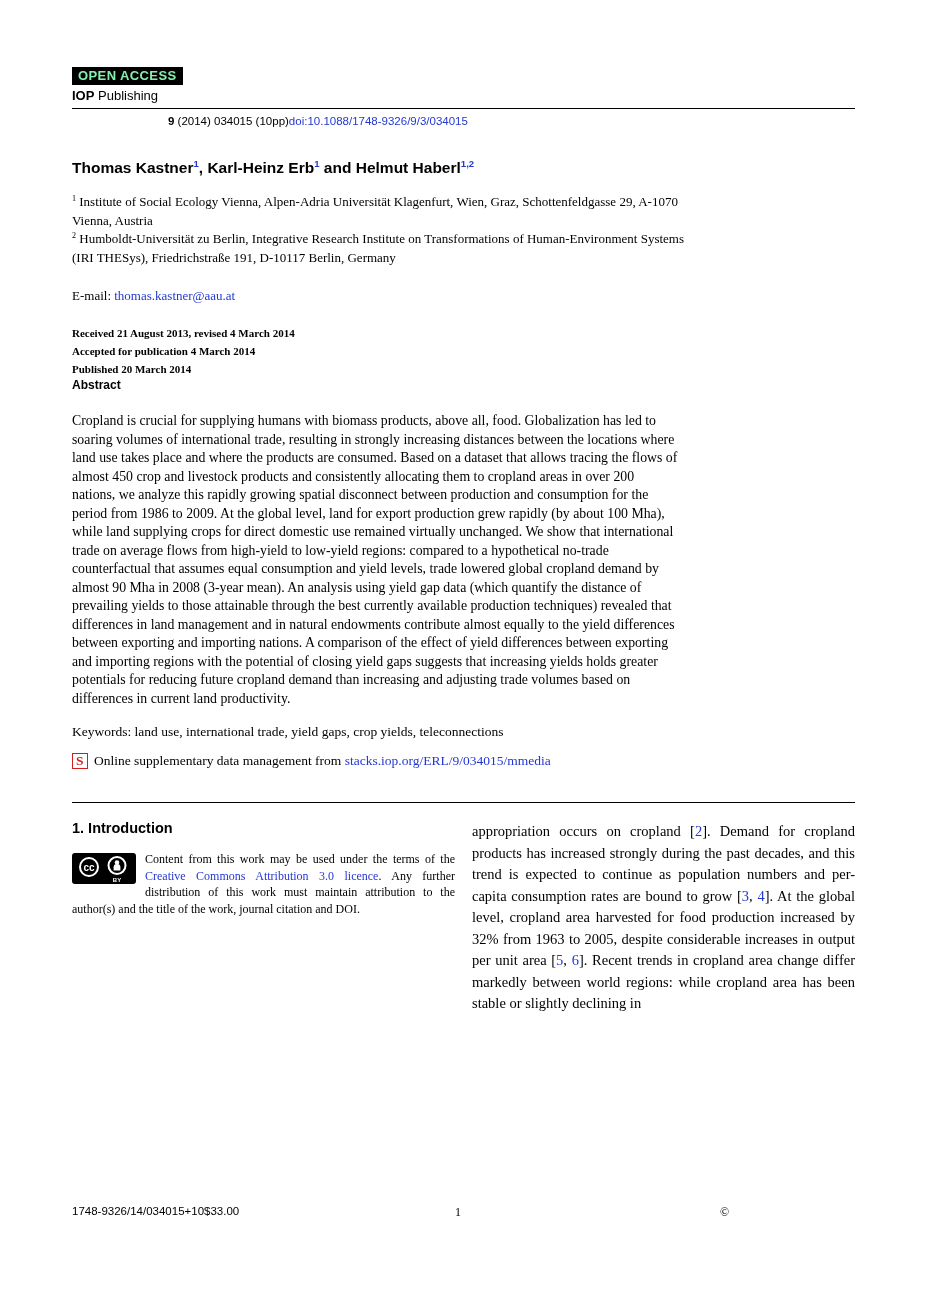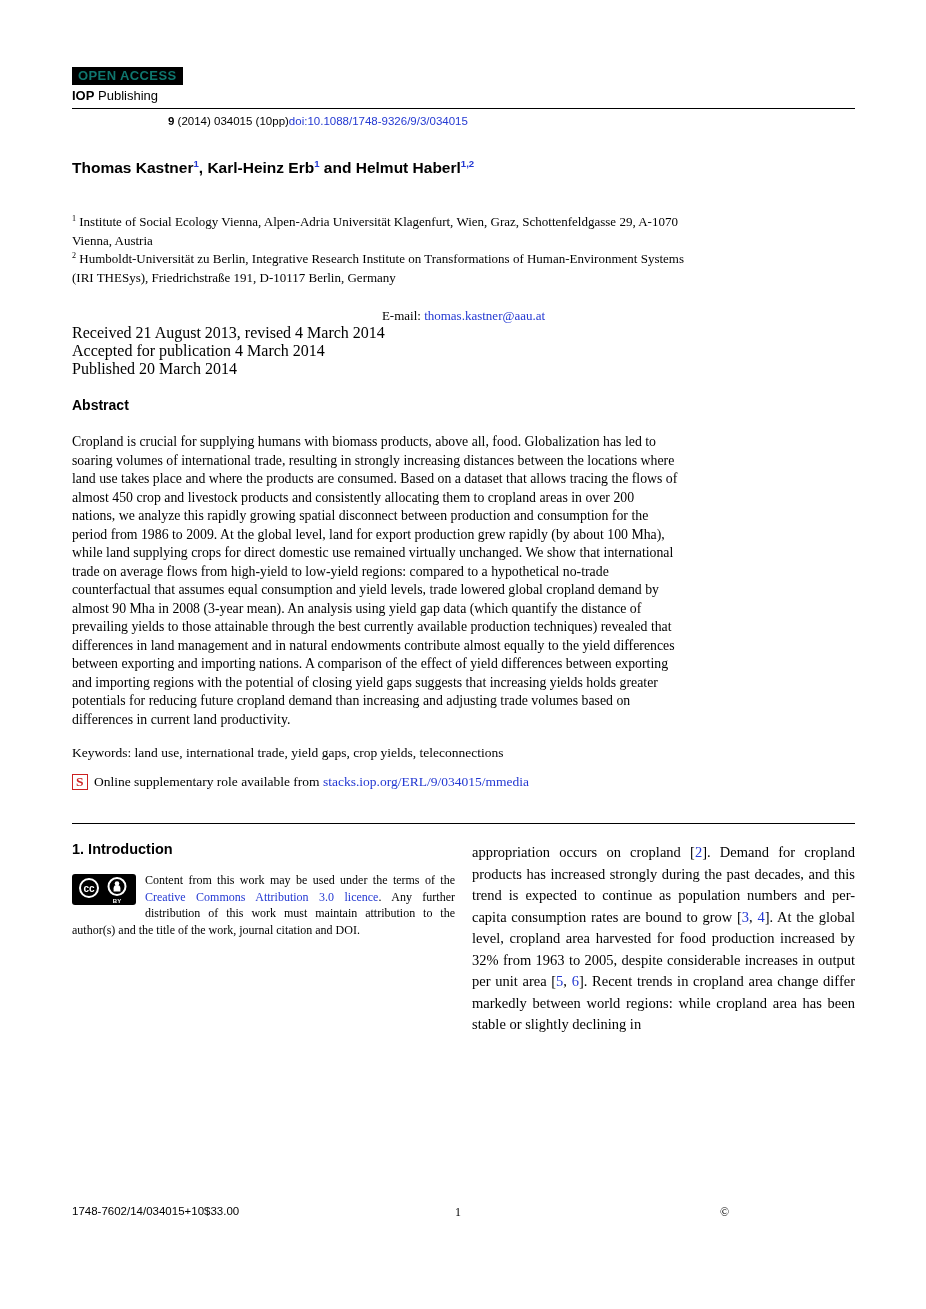--- a/index.html
+++ b/index.html
@@ -6,21 +6,21 @@
   * { margin:0; padding:0; box-sizing:border-box; }
   html,body { background:#fff; }
   .page {
     position:relative; width:926px; height:1309px; background:#ffffff;
     font-family:"Liberation Serif", serif; color:#000; overflow:hidden;
   }
   .content { padding:66px 71px 0 72px; }
 
   
   .oa-badge {
-    display:inline-block; background:#000; color:#0f766e;
+    display:inline-block; background:#000; color:#86efac;
     font-family:"Liberation Sans", sans-serif; font-weight:bold;
     font-size:13px; padding:1px 6px 2px 6px; letter-spacing:.4px;
   }
   .pub-line { font-family:"Liberation Sans", sans-serif; font-size:13px; margin-top:3px; }
   .pub-line .b { font-weight:bold; }
   .head-rule { border:0; border-top:1.6px solid #000; margin-top:5px; }
   .journal-line {
     margin-top:6px; font-family:"Liberation Sans", sans-serif; font-size:11.5px;
     display:flex; justify-content:flex-start; align-items:baseline;
   }
@@ -34,27 +34,27 @@
     font-size:32px; line-height:47px; letter-spacing:-.3px; width:100%;
   }
   .authors {
     margin-top:32px; font-family:"Liberation Sans", sans-serif;
     font-weight:bold; font-size:15.5px;
   }
   .sup { font-size:62%; vertical-align:super; line-height:0; }
   .blue { color:var(--link_blue); }
   a.link { color:var(--link_blue); text-decoration:none; cursor:pointer; }
 
-  .affils { margin-top:36px; font-size:13px; line-height:18.5px; width:615px; }
+  .affils { margin-top:16px; font-size:13px; line-height:18.5px; width:615px; }
   .affil { margin-top:0; }
-  .email-line { margin-top:21px; font-size:13px;text-align:center; }
-  .dates { font-size:16px; line-height:18px; }
+  .email-line { margin-top:21px; font-size:13px; }
+  .dates { margin-top:20px; font-size:11px; line-height:18px;font-weight:bold; }
 
   
-  .abs-head { margin-top:19px; font-family:"Liberation Sans", sans-serif; font-weight:bold; font-size:14px; }
+  .abs-head { font-family:"Liberation Sans", sans-serif; font-weight:bold; font-size:12px; }
   .abs-text { margin-top:20px; width:606px; font-size:13.8px; line-height:18.5px; }
   .keywords { margin-top:16px; font-size:13.5px; }
   .supp-line { margin-top:13px; font-size:13.5px; }
   .sbox {
     display:inline-block; border:1px solid var(--red); color:var(--red);
     font-weight:bold; padding:0 3px; line-height:14px; margin-right:3px;
   }
   .mid-rule { border:0; border-top:1px solid #000; margin-top:33px; }
 
   
@@ -107,21 +107,21 @@
       <div>Received 21 August 2013, revised 4 March 2014</div>
       <div>Accepted for publication 4 March 2014</div>
       <div>Published 20 March 2014</div>
     </div>
 
     <div class="abs-head">Abstract</div>
     <p class="abs-text">Cropland is crucial for supplying humans with biomass products, above all, food. Globalization has led to soaring volumes of international trade, resulting in strongly increasing distances between the locations where land use takes place and where the products are consumed. Based on a dataset that allows tracing the flows of almost 450 crop and livestock products and consistently allocating them to cropland areas in over 200 nations, we analyze this rapidly growing spatial disconnect between production and consumption for the period from 1986 to 2009. At the global level, land for export production grew rapidly (by about 100 Mha), while land supplying crops for direct domestic use remained virtually unchanged. We show that international trade on average flows from high-yield to low-yield regions: compared to a hypothetical no-trade counterfactual that assumes equal consumption and yield levels, trade lowered global cropland demand by almost 90 Mha in 2008 (3-year mean). An analysis using yield gap data (which quantify the distance of prevailing yields to those attainable through the best currently available production techniques) revealed that differences in land management and in natural endowments contribute almost equally to the yield differences between exporting and importing nations. A comparison of the effect of yield differences between exporting and importing regions with the potential of closing yield gaps suggests that increasing yields holds greater potentials for reducing future cropland demand than increasing and adjusting trade volumes based on differences in current land productivity.</p>
 
     <div class="keywords">Keywords: land use, international trade, yield gaps, crop yields, teleconnections</div>
 
-    <div class="supp-line"><span class="sbox">S</span><span> Online supplementary role available from </span><a class="link">stacks.iop.org/ERL/9/034015/mmedia</a></div>
+    <div class="supp-line"><span class="sbox">S</span><span> Online supplementary data management from </span><a class="link">stacks.iop.org/ERL/9/034015/mmedia</a></div>
 
     <hr class="mid-rule">
 
     <div class="columns">
       <div class="col col-left">
         <h2 class="sec-head">1. Introduction</h2>
 
         <div class="license">
           <svg class="cc-logo" width="64" height="31" viewBox="0 0 64 31" aria-hidden="true">
             <rect x="0" y="0" width="64" height="31" rx="3" fill="#000"></rect>
@@ -136,17 +136,17 @@
         </div>
       </div>
 
       <div class="col col-right">
         <p class="body-para"><span>appropriation occurs on cropland [</span><a class="link">2</a><span>]. Demand for cropland products has increased strongly during the past decades, and this trend is expected to continue as population numbers and per-capita consumption rates are bound to grow [</span><a class="link">3</a><span>, </span><a class="link">4</a><span>]. At the global level, cropland area harvested for food production increased by 32% from 1963 to 2005, despite considerable increases in output per unit area [</span><a class="link">5</a><span>, </span><a class="link">6</a><span>]. Recent trends in cropland area change differ markedly between world regions: while cropland area has been stable or slightly declining in</span></p>
       </div>
     </div>
   </div>
 
   <div class="footer">
-    <span class="footer-left">1748-7602/14/034015+10$33.00</span>
+    <span class="footer-left">1748-9326/14/034015+10$33.00</span>
     <span class="footer-page">1</span>
     <span class="footer-right">©</span>
   </div>
 </div>
 
 </body></html>

